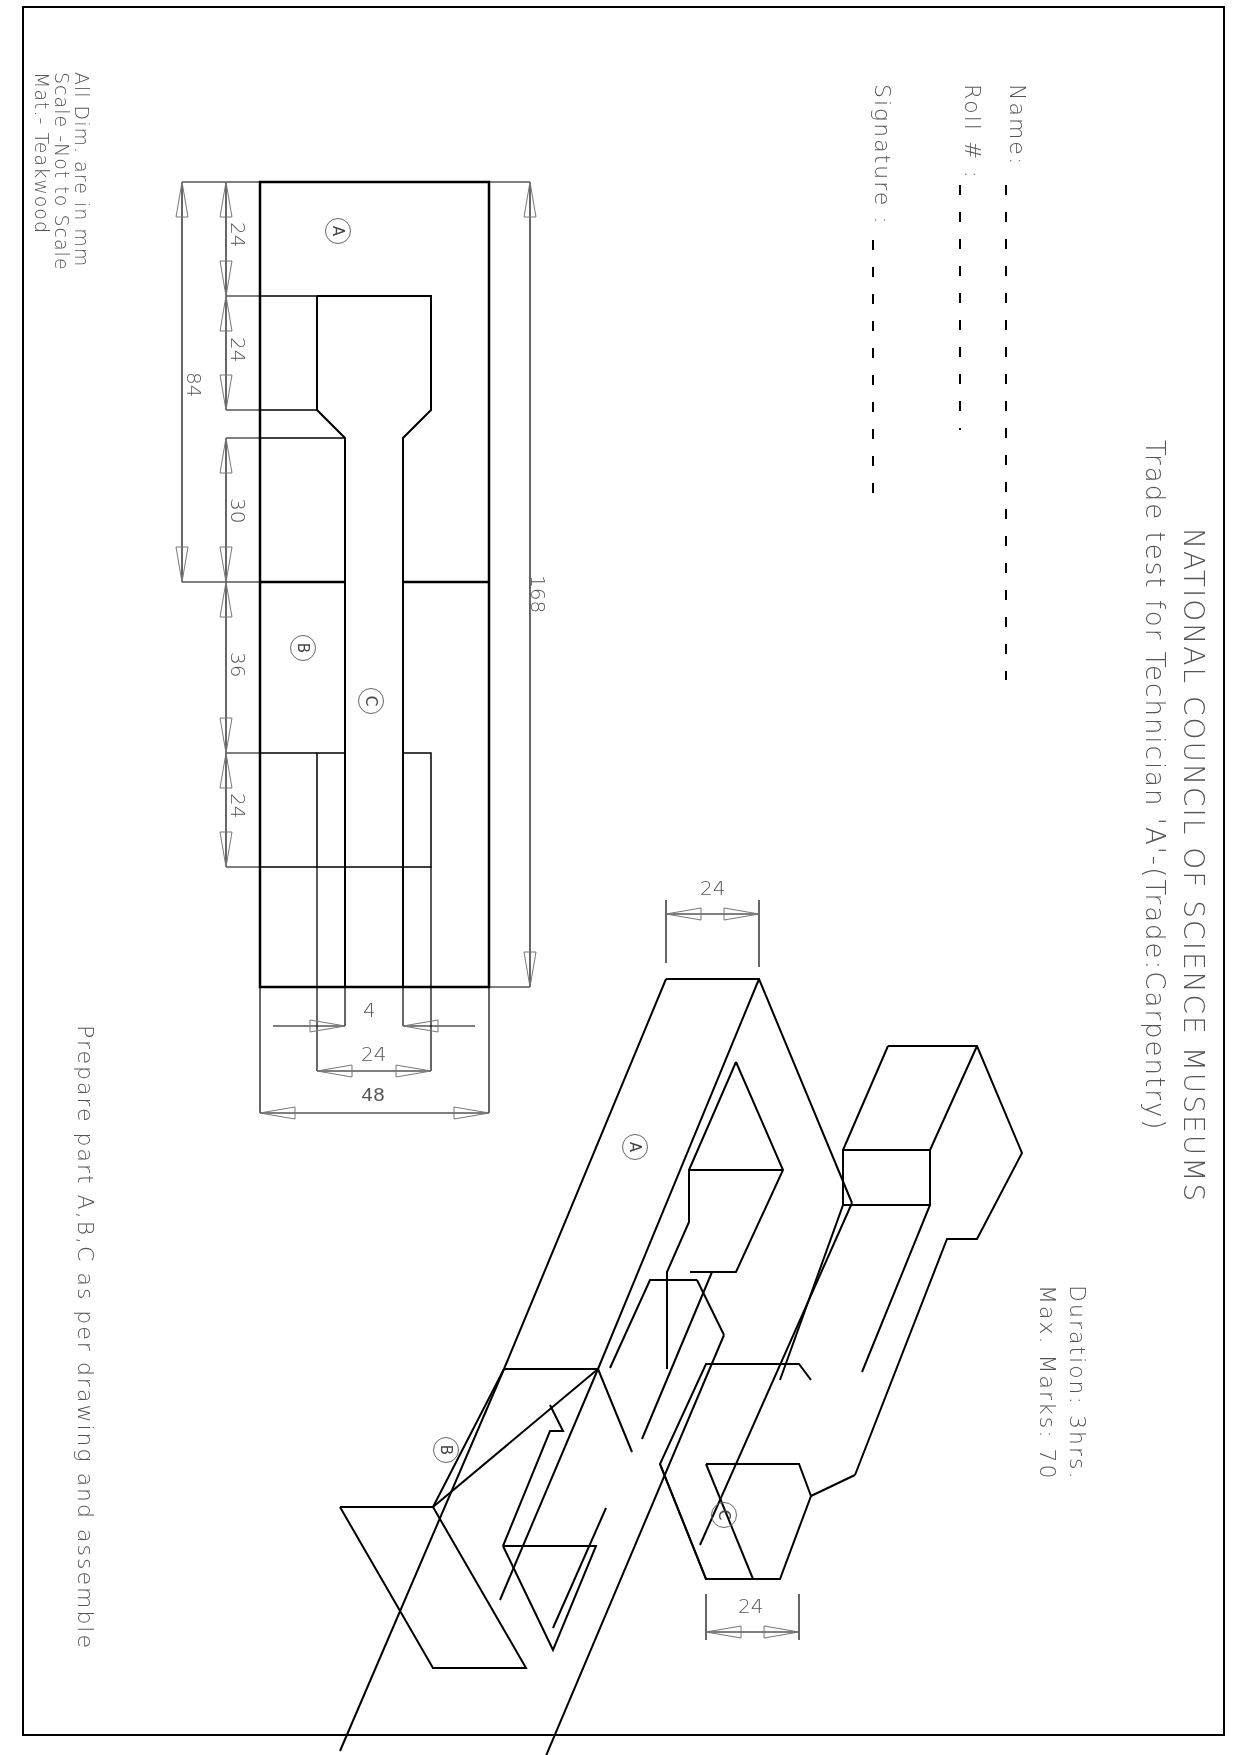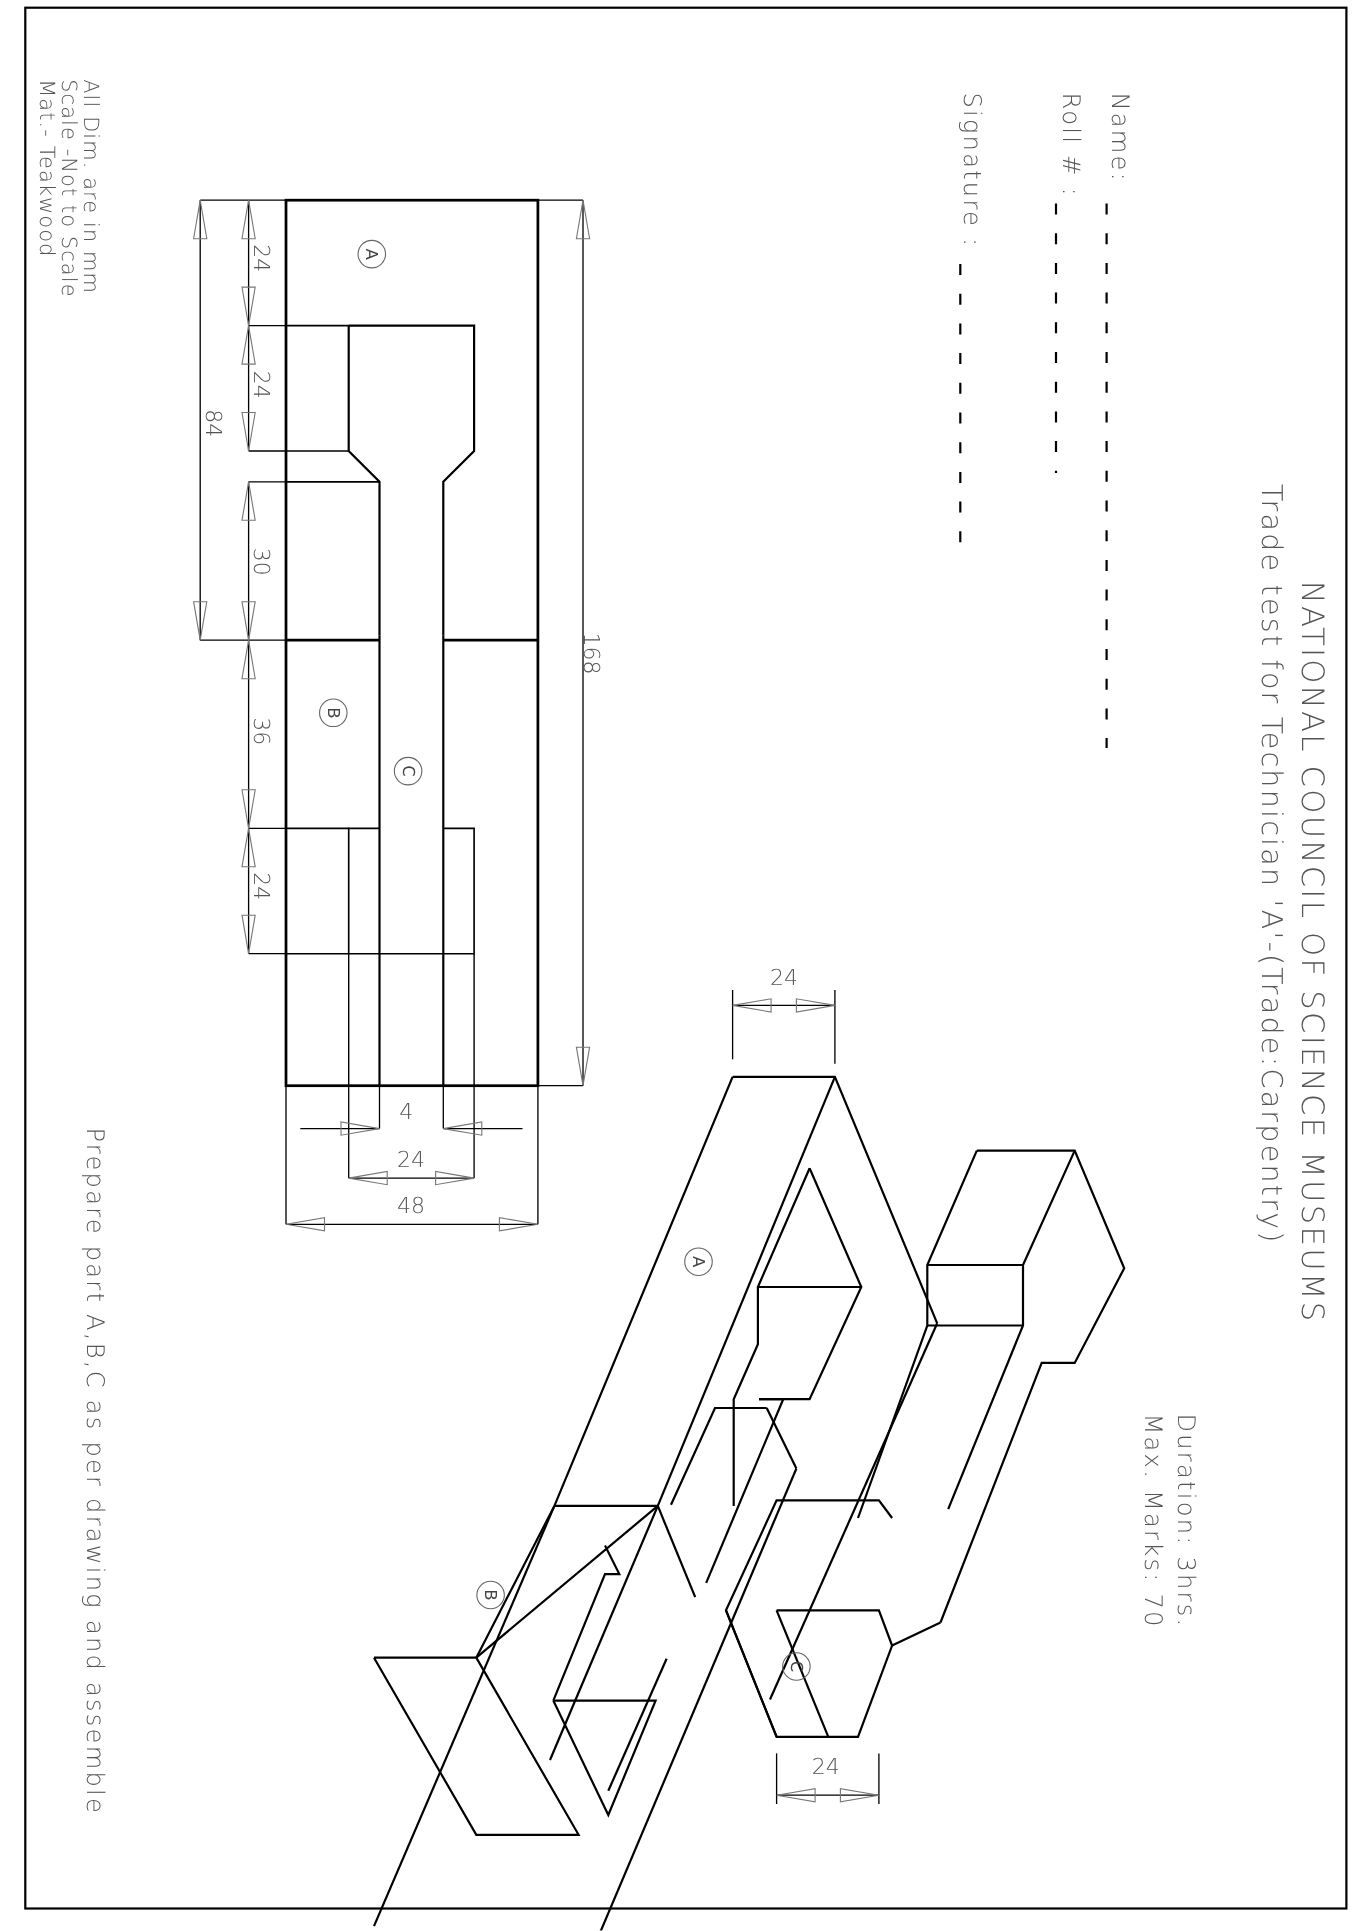--- a/index.html
+++ b/index.html
@@ -177,21 +177,21 @@
 
 <div class="dimr" style="left:250px;top:222px;">24</div>
 <div class="dimr" style="left:250px;top:337px;">24</div>
 <div class="dimr" style="left:206px;top:372px;">84</div>
 <div class="dimr" style="left:250px;top:498px;">30</div>
 <div class="dimr" style="left:250px;top:652px;">36</div>
 <div class="dimr" style="left:250px;top:793px;">24</div>
 <div class="dimr" style="left:550px;top:575px;">168</div>
 <div class="dim" style="left:363px;top:998px;">4</div>
 <div class="dim" style="left:361px;top:1042px;">24</div>
-<div class="dim" style="left:361px;top:1084px;">48</div>
+<div class="dim" style="left:361px;top:1084px;font-family:Liberation Mono, monospace;">48</div>
 <div class="dim" style="left:700px;top:876px;">24</div>
 <div class="dim" style="left:738px;top:1594px;">24</div>
 
 
 <div class="lbl" style="left:325px;top:218px;"><span>A</span></div>
 <div class="lbl" style="left:290px;top:635px;"><span>B</span></div>
 <div class="lbl" style="left:358px;top:688px;"><span>C</span></div>
 <div class="lbl" style="left:622px;top:1134px;"><span>A</span></div>
 <div class="lbl" style="left:433px;top:1437px;"><span>B</span></div>
 <div class="lbl" style="left:711px;top:1502px;"><span>C</span></div>

